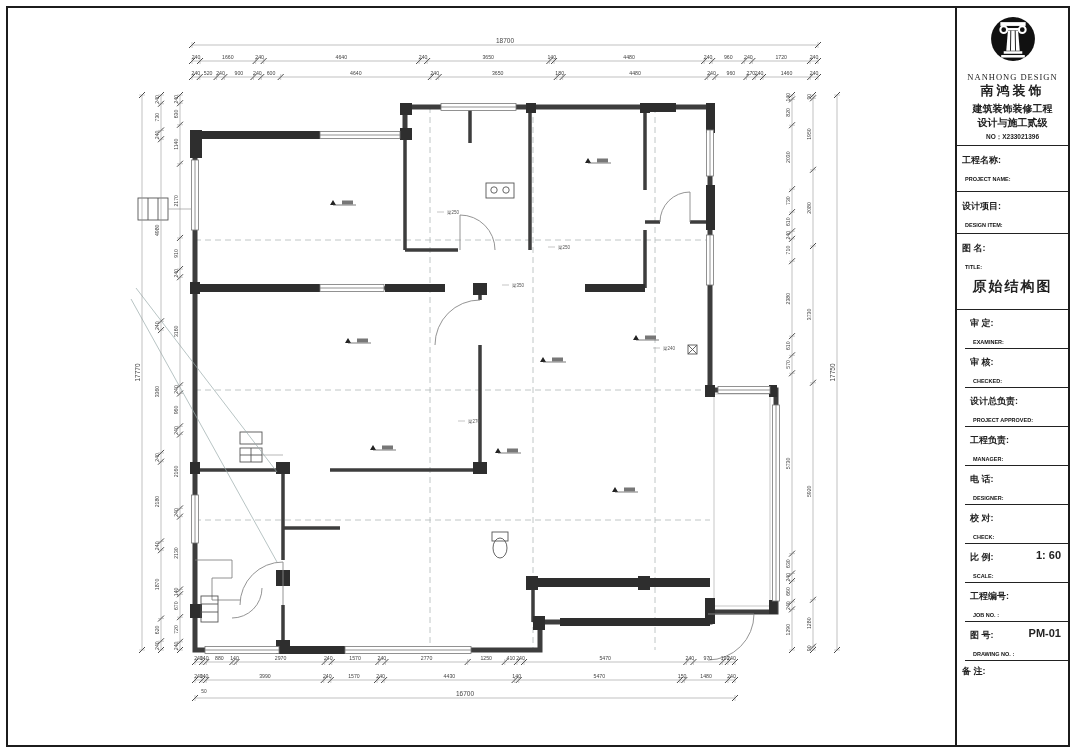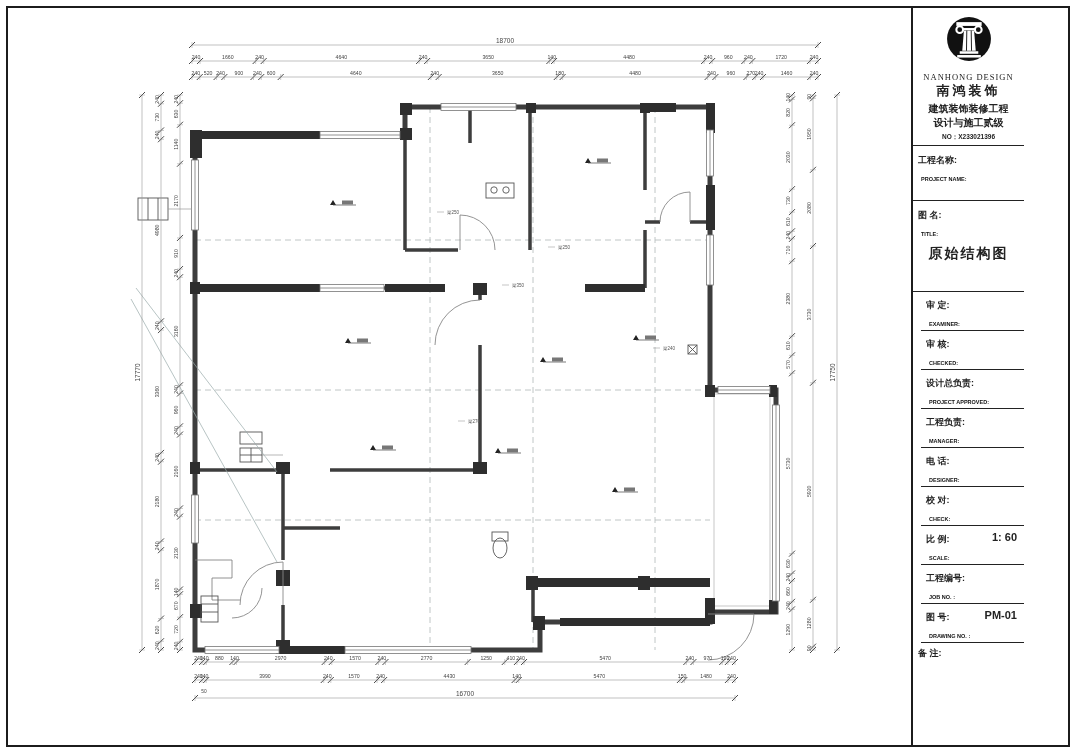--- a/index.html
+++ b/index.html
@@ -1,21 +1,21 @@
 <!DOCTYPE html>
 <html><head>
 <meta charset="utf-8">
 <style>
   html,body{margin:0;padding:0;background:#e8e8e8;}
   .sheet{position:relative;width:1080px;height:756px;background:#ffffff;overflow:hidden;
          font-family:"Liberation Sans",sans-serif;color:#222;}
   .frame{position:absolute;left:6px;top:6px;width:1064px;height:741px;border:2px solid #1c1c1c;box-sizing:border-box;}
   svg{position:absolute;left:0;top:0;pointer-events:none;}
   
-  .tblock{position:absolute;left:911px;top:8px;width:113px;height:737px;border-left:2px solid #1c1c1c;
+  .tblock{position:absolute;left:955px;top:8px;width:113px;height:737px;border-left:2px solid #1c1c1c;
           display:flex;flex-direction:column;box-sizing:border-box;background:#fff;}
   .tsec{border-bottom:1.5px solid #222;box-sizing:border-box;padding:3px 5px;position:relative;}
   .brand{height:146px;text-align:center;padding-top:4px;}
   .brand-en{font-size:8.5px;font-family:"Liberation Serif",serif;letter-spacing:1px;margin-top:2px;white-space:nowrap;}
   .brand-cn{font-size:13px;font-family:Liberation Serif, serif;font-weight:bold;letter-spacing:3px;white-space:nowrap;}
   .brand-sub{font-size:10px;font-weight:bold;line-height:1.35;margin-top:2px;}
   .brand-lic{font-size:6.5px;font-weight:bold;margin-top:4px;}
   .sec-proj{height:60px;}
   .sec-item{height:42px;}
   .sec-draw{height:100px;}
@@ -646,20 +646,24 @@
       <div class="brand-sub">建筑装饰装修工程</div>
       <div class="brand-sub" style="margin-top:0">设计与施工贰级</div>
       <div class="brand-lic">NO：X233021396</div>
     </div>
 
     <div class="tsec sec-proj">
       <span class="lab-cn">工程名称:</span><br>
       <span class="lab-en">PROJECT NAME:</span>
     </div>
 
+    <div class="tsec sec-item">
+      <span class="lab-cn">设计项目:</span><br>
+      <span class="lab-en">DESIGN ITEM:</span>
+    </div>
 
     <div class="tsec sec-draw">
       <span class="lab-cn">图  名:</span><br>
       <span class="lab-en">TITLE:</span>
       <div class="draw-name">原始结构图</div>
     </div>
 
     <div class="trow">
       <span class="lab-cn">审  定:</span><br>
       <span class="lab-en">EXAMINER:</span>

